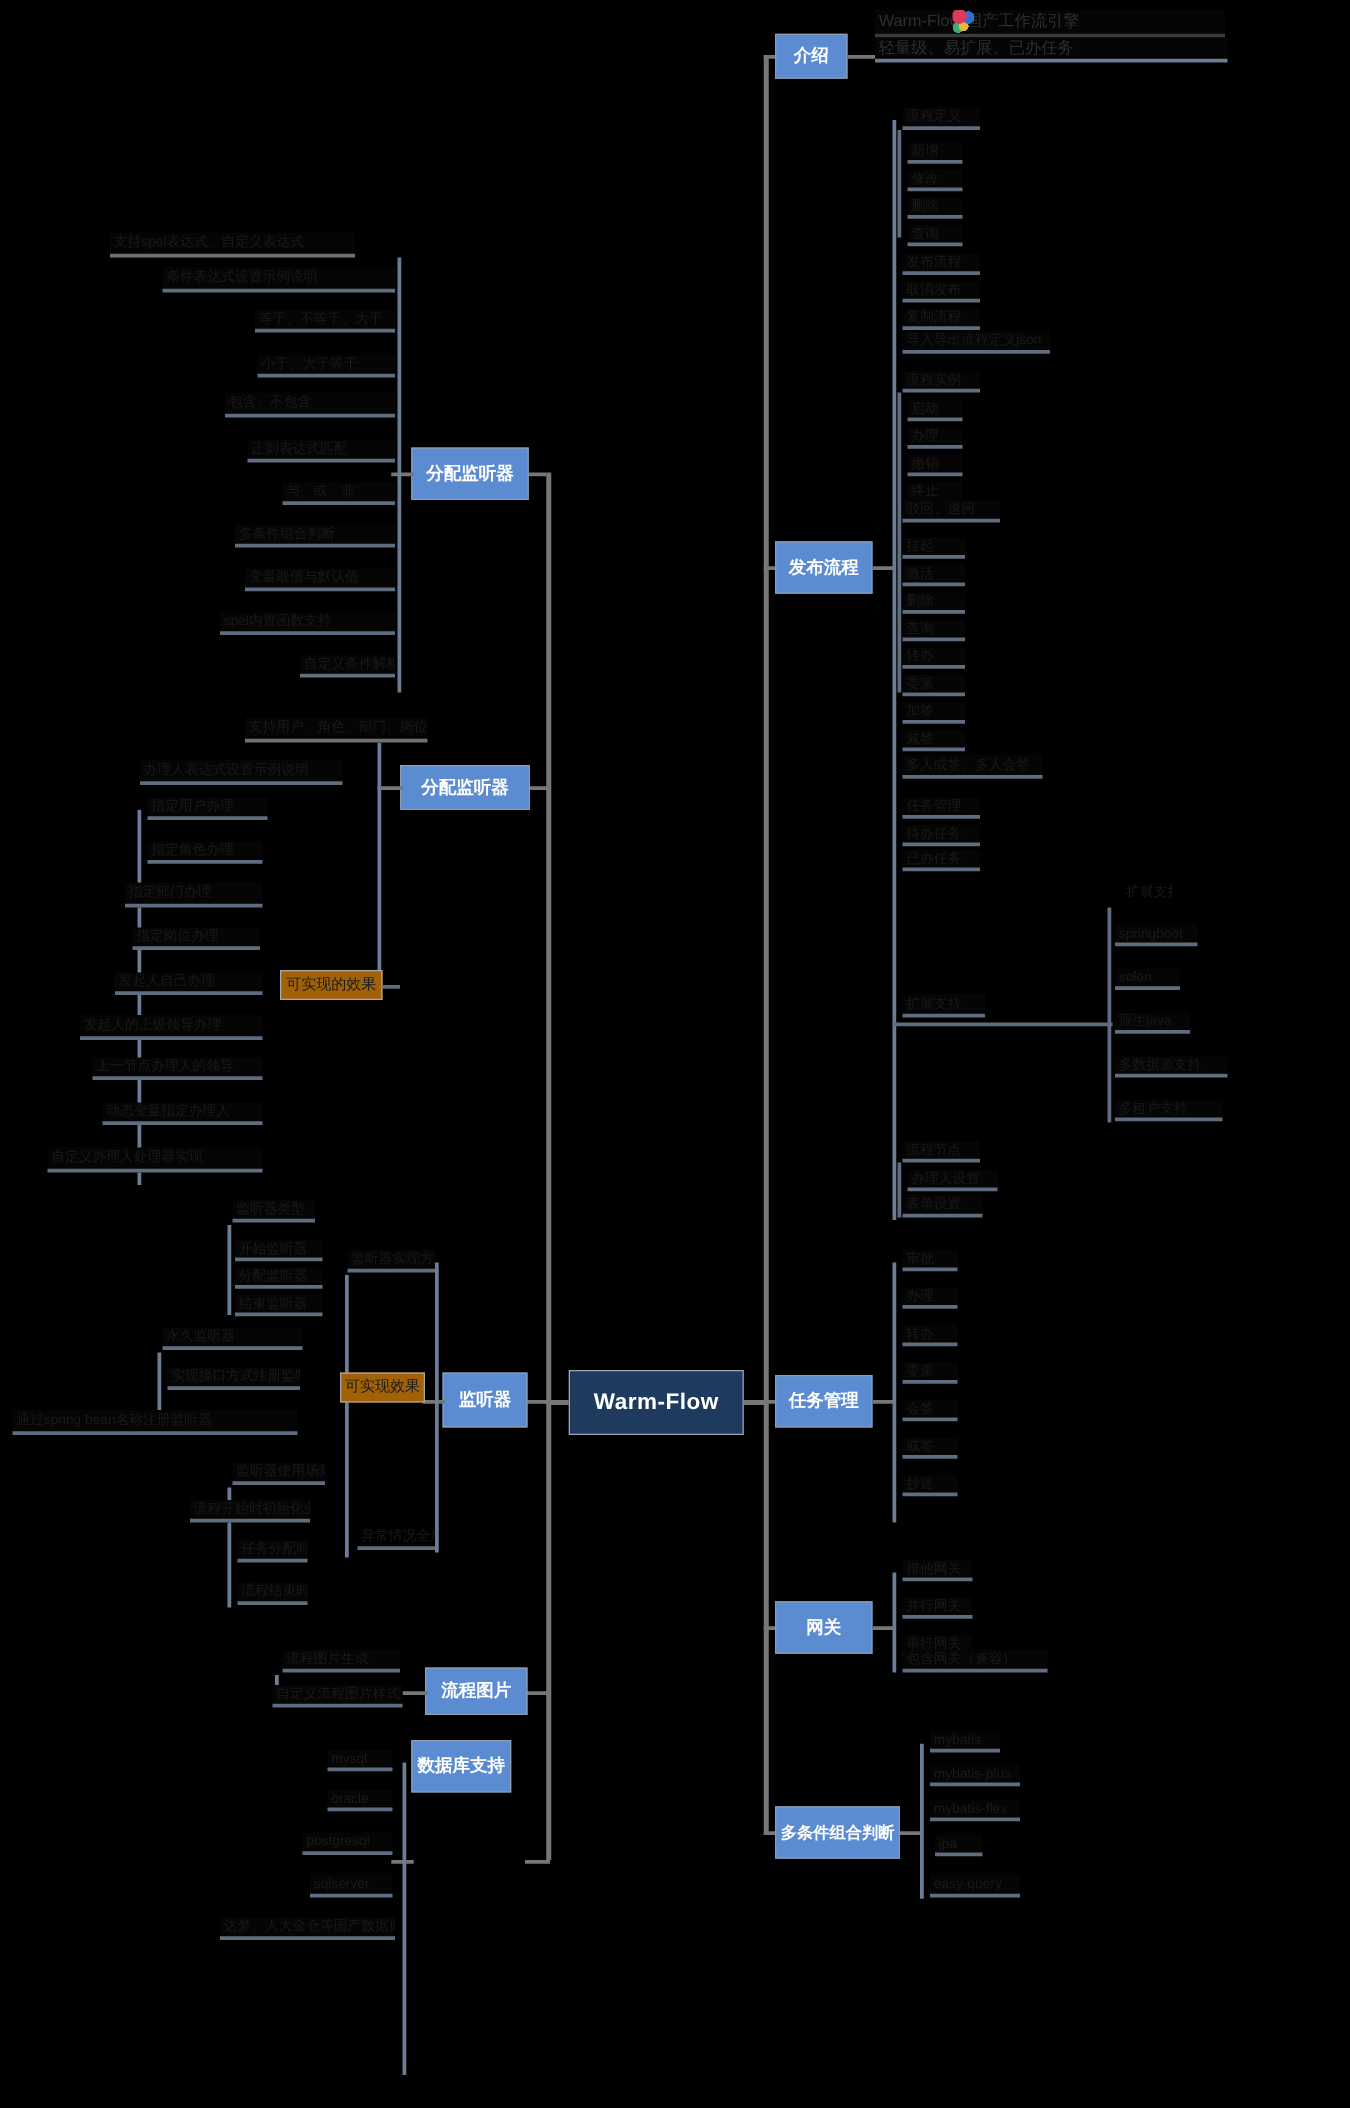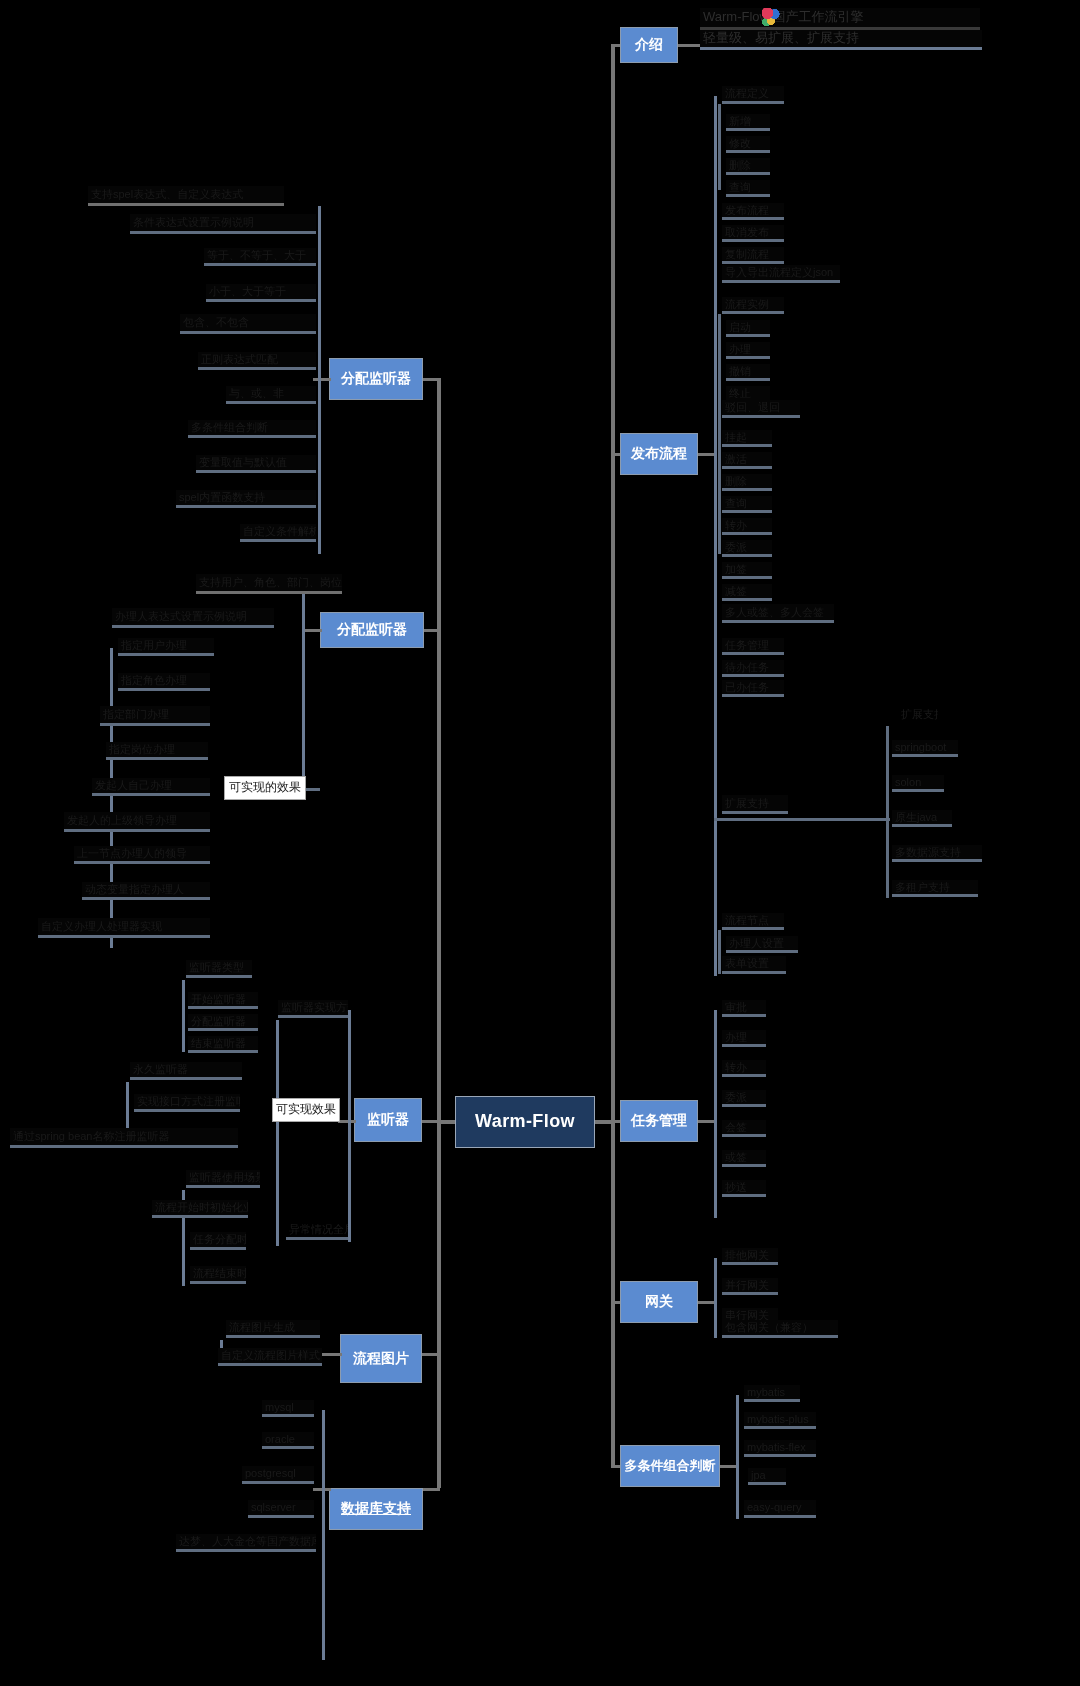--- a/index.html
+++ b/index.html
@@ -52,21 +52,21 @@
     background: #5b8bd0;
     border: 1px solid #8d9cae;
     color: #ffffff;
     font-size: 14px;
     font-weight: bold;
   }
   .node.branch.wide { font-size: 13px; }
 
   
   .node.note {
-    background: #ffffff;
+    background: #a16207;
     border: 1px solid #a9a9a9;
     color: #1a1a1a;
     font-size: 12px;
   }
 
   
   .node.leaf {
     color: #1a1a1a;
     font-size: 11px;
     background: #050505;
@@ -104,21 +104,21 @@
     opacity: .92;
   }
 </style>
 </head>
 <body>
 
 <div id="stage">
 
   <div class="node leaf title-leaf" style="left:700px; top:8px; width:280px; height:22px; border-bottom-color:#3a3a3a;">Warm-Flow 国产工作流引擎</div>
   <div class="hdr-mark" style="left:762px; top:8px;"></div>
-  <div class="node leaf title-leaf" style="left:700px; top:30px; width:282px; height:20px; border-bottom-color:#6b7c95;">轻量级、易扩展、扩展支持</div>
+  <div class="node leaf title-leaf" style="left:700px; top:30px; width:282px; height:20px; border-bottom-color:#6b7c95;">轻量级、易扩展、已办任务</div>
 
   <div class="node root" style="left:455px; top:1096px; width:140px; height:52px;">
     <span>Warm-Flow</span>
   </div>
 
   <div class="h-line thick gray" style="left:595px; top:1120px; width:18px;"></div>
   <div class="v-line thick gray" style="left:611px; top:44px; height:1424px;"></div>
 
   <div class="h-line thick gray" style="left:437px; top:1120px; width:18px;"></div>
   <div class="v-line thick gray" style="left:437px; top:378px; height:1110px;"></div>
@@ -290,30 +290,30 @@
   <div class="node leaf" style="left:190px;top:1232px;width:56px;height:18px;">任务分配时通知办理人</div>
   <div class="node leaf" style="left:190px;top:1266px;width:56px;height:18px;">流程结束时回写业务状态</div>
 
   <div class="node leaf plain" style="left:286px;top:1222px;width:62px;height:18px;border-bottom-color:#5f6d80;">异常情况全局处理</div>
 
   <div class="node note" style="left:272px; top:1098px; width:68px; height:24px;align-items:center;">
     <span>可实现效果</span>
   </div>
 
   <div class="h-line gray" style="left:420px; top:1353px; width:20px;"></div>
-  <div class="node branch" style="left:340px; top:1334px; width:82px; height:49px;">
+  <div class="node branch" style="left:340px; top:1334px; width:82px; height:38px;">
     <span>流程图片</span>
   </div>
   <div class="h-line gray" style="left:322px; top:1353px; width:20px;"></div>
   <div class="v-line" style="left:220px; top:1340px; height:20px;"></div>
   <div class="node leaf" style="left:226px;top:1320px;width:94px;height:18px;">流程图片生成</div>
   <div class="node leaf" style="left:218px;top:1348px;width:104px;height:18px;">自定义流程图片样式</div>
 
   <div class="h-line gray" style="left:420px; top:1488px; width:20px;"></div>
-  <div class="node branch" style="left:329px; top:1488px; width:94px; height:42px;text-decoration:underline;">
+  <div class="node branch" style="left:329px; top:1392px; width:80px; height:42px;">
     <span>数据库支持</span>
   </div>
   <div class="h-line gray" style="left:313px; top:1488px; width:18px;"></div>
   <div class="v-line" style="left:322px; top:1410px; height:250px;"></div>
   <div class="node leaf" style="left:262px;top:1400px;width:52px;height:17px;">mysql</div>
   <div class="node leaf" style="left:262px;top:1432px;width:52px;height:17px;">oracle</div>
   <div class="node leaf" style="left:242px;top:1466px;width:72px;height:18px;">postgresql</div>
   <div class="node leaf" style="left:248px;top:1500px;width:66px;height:18px;">sqlserver</div>
   <div class="node leaf" style="left:176px;top:1534px;width:140px;height:18px;">达梦、人大金仓等国产数据库</div>
 

